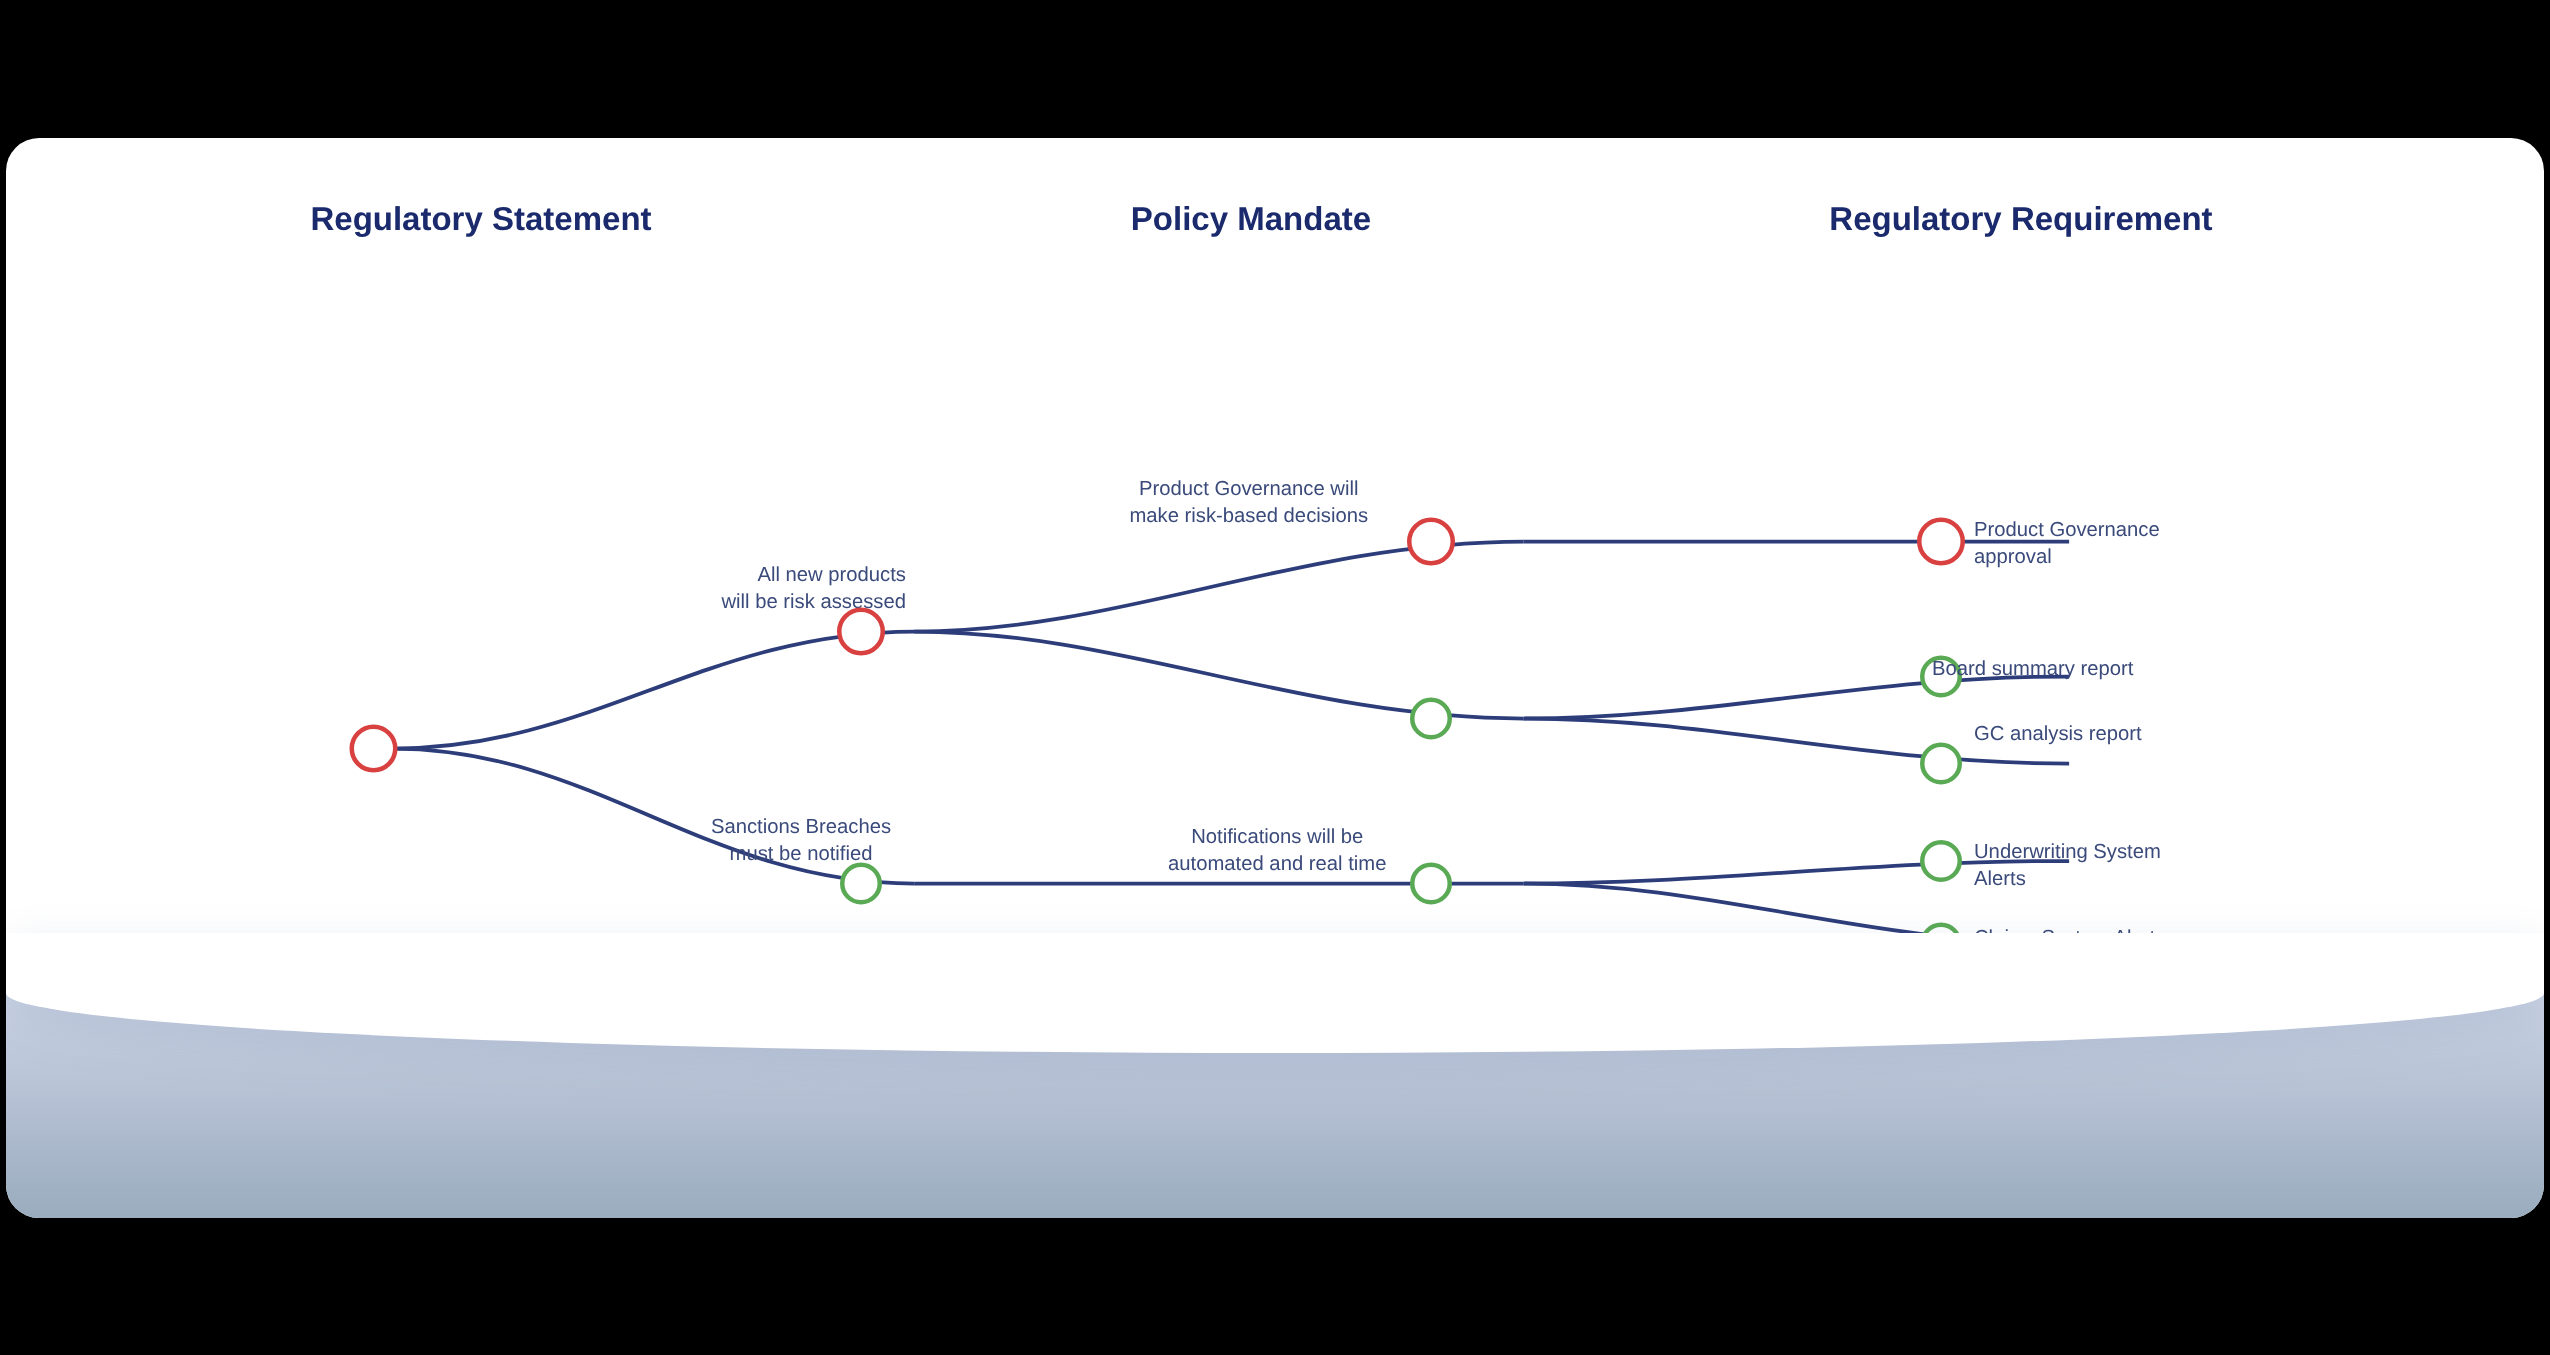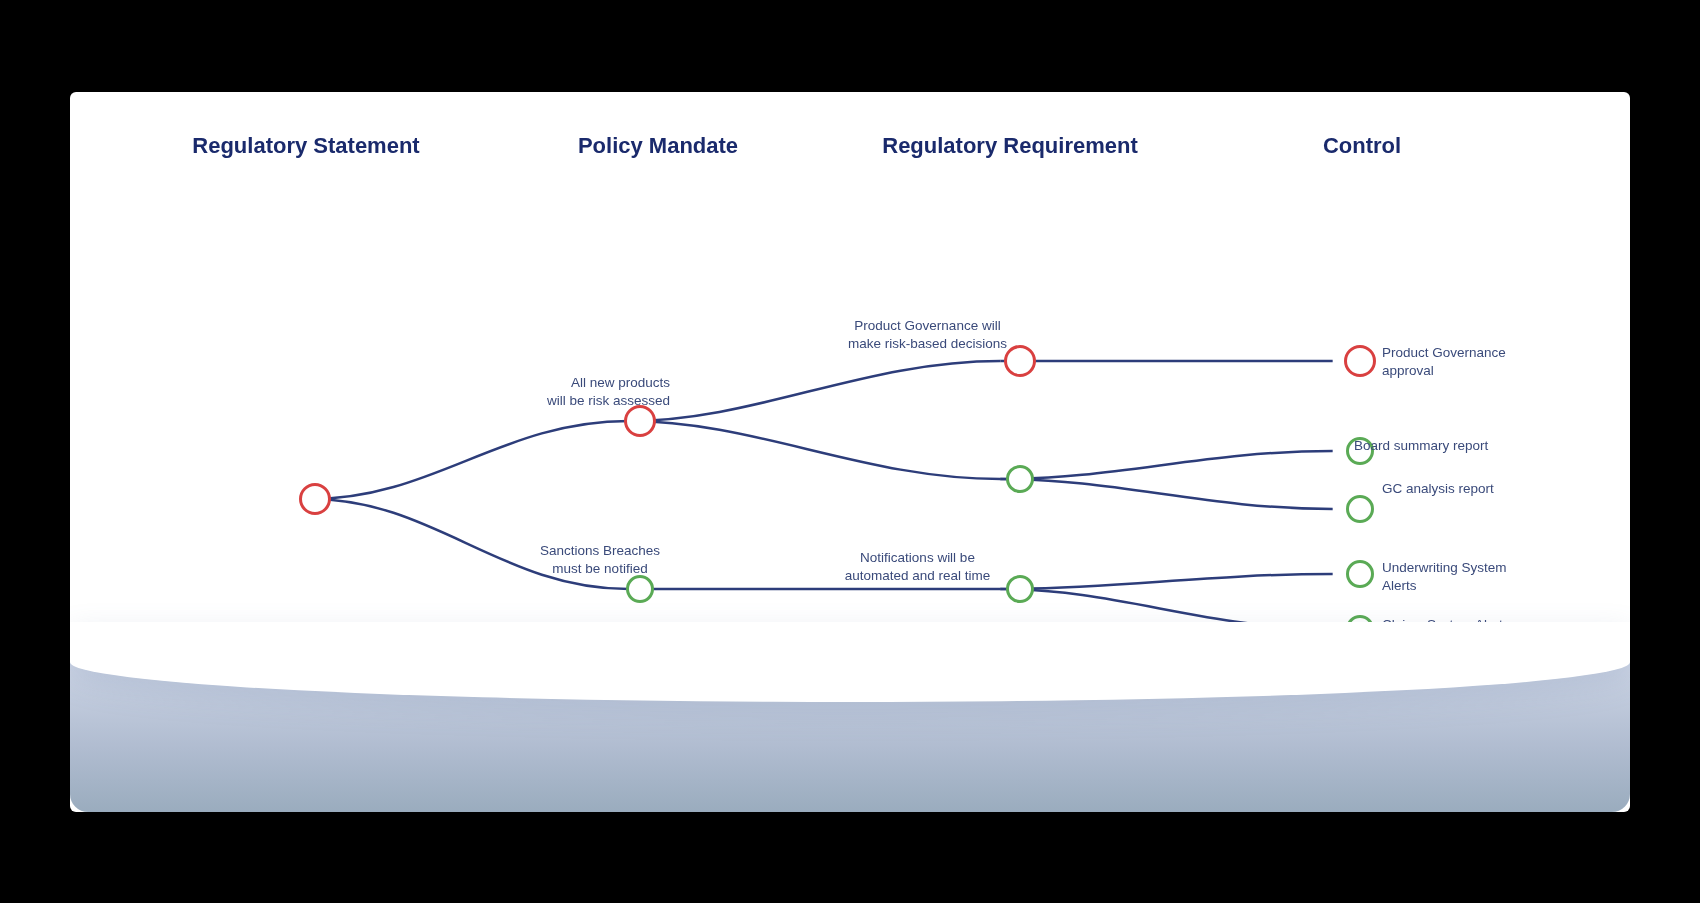--- a/index.html
+++ b/index.html
@@ -6,22 +6,22 @@
     body {
       background: #000;
       display: flex;
       justify-content: center;
       align-items: center;
       min-height: 100vh;
       font-family: 'Arial', sans-serif;
     }
     .card {
       background: #fff;
-      border-radius: 6px;
-      width: 1560px;
+      border-radius: 22px;
+      width: 1692px;
       min-height: 720px;
       position: relative;
       overflow: hidden;
       padding: 40px 92px 0 60px;
     }
     .card-bottom {
       position: absolute;
       bottom: 0;
       left: 0;
       right: 0;
@@ -106,23 +106,20 @@
 Statement</div>
     </div>
     <div class="col">
       <div class="col-header">Policy
 Mandate</div>
     </div>
     <div class="col">
       <div class="col-header">Regulatory
 Requirement</div>
     </div>
-    <div class="col">
-      <div class="col-header">Control</div>
-    </div>
   </div>
 
   <div class="diagram-area">
 
     <svg class="flow-svg" viewBox="0 0 1440 560" preserveAspectRatio="none">
 
       <path d="M 185,330 C 310,330 380,252 510,252" stroke="#2d3d7a" stroke-width="2.5" fill="none"></path>
 
       <path d="M 185,330 C 310,330 380,420 510,420" stroke="#2d3d7a" stroke-width="2.5" fill="none"></path>
 
@@ -148,21 +145,21 @@
     <div class="node-label" style="left:400px; top:205px; width:140px; text-align:right;">
       All new products<br>will be risk assessed
     </div>
     <div class="node-circle red" style="left:510px; top:252px;"></div>
 
     <div class="node-label" style="left:400px; top:373px; width:140px; text-align:center;">
       Sanctions Breaches<br>must be notified
     </div>
     <div class="node-circle green" style="left:510px; top:420px;"></div>
 
-    <div class="node-label" style="left:710px; top:148px; width:175px; text-align:center;">
+    <div class="node-label" style="left:681px; top:148px; width:175px; text-align:center;">
       Product Governance will<br>make risk-based decisions
     </div>
     <div class="node-circle red" style="left:890px; top:192px;"></div>
 
     <div class="node-circle green" style="left:890px; top:310px;"></div>
 
     <div class="node-label" style="left:700px; top:380px; width:175px; ">
       Notifications will be<br>automated and real time
     </div>
     <div class="node-circle green" style="left:890px; top:420px;"></div>

